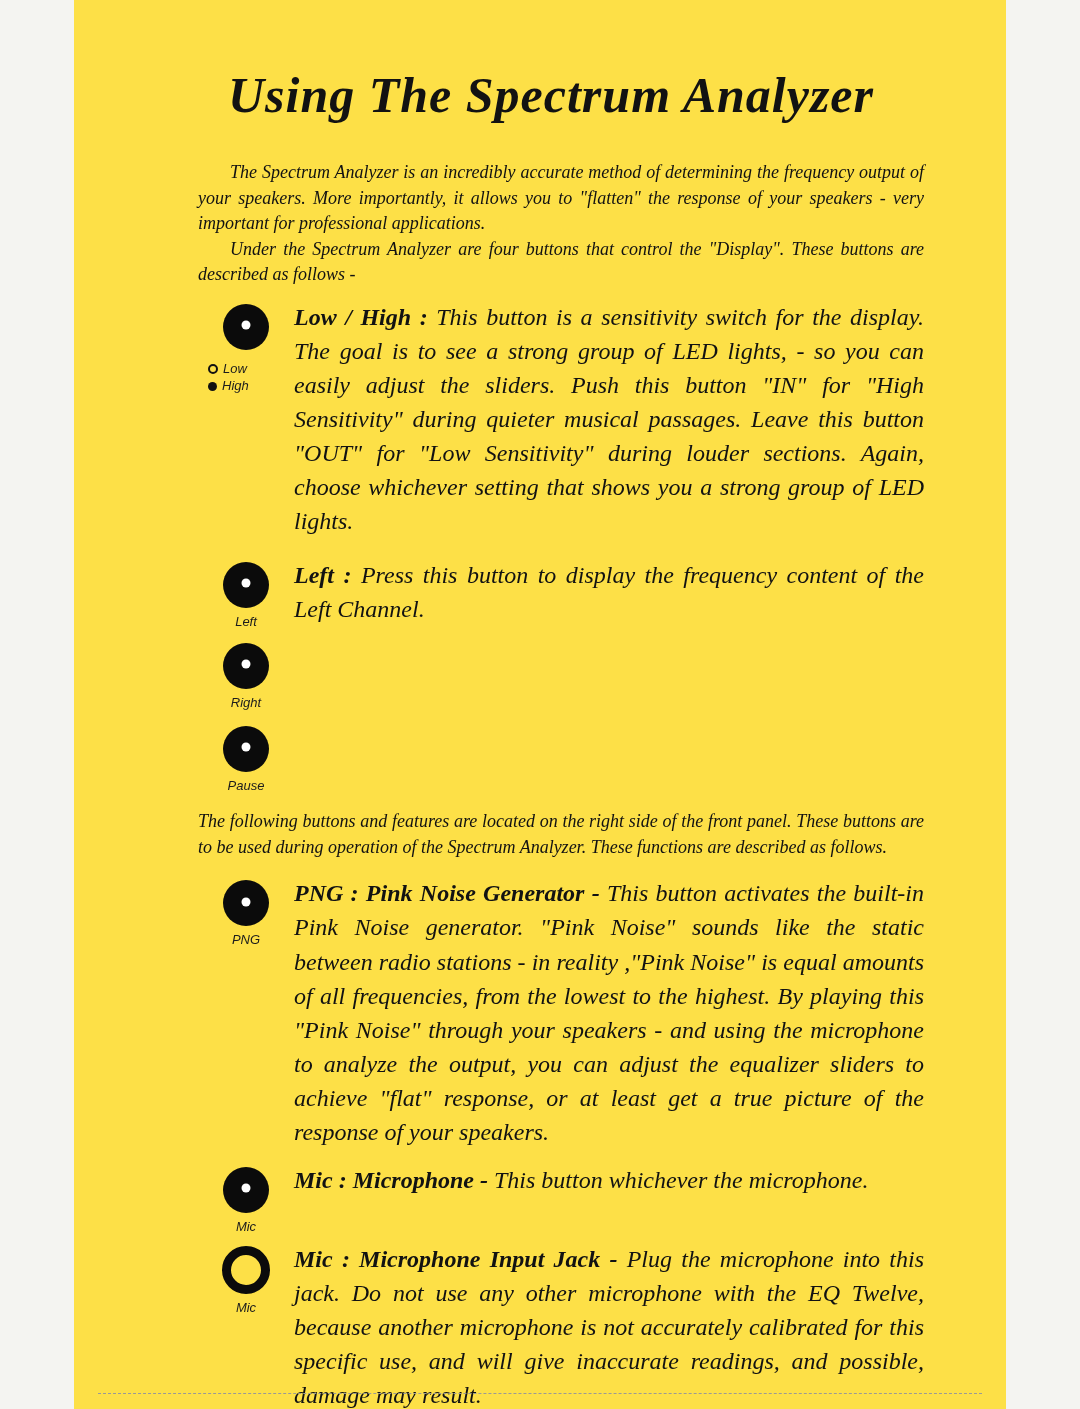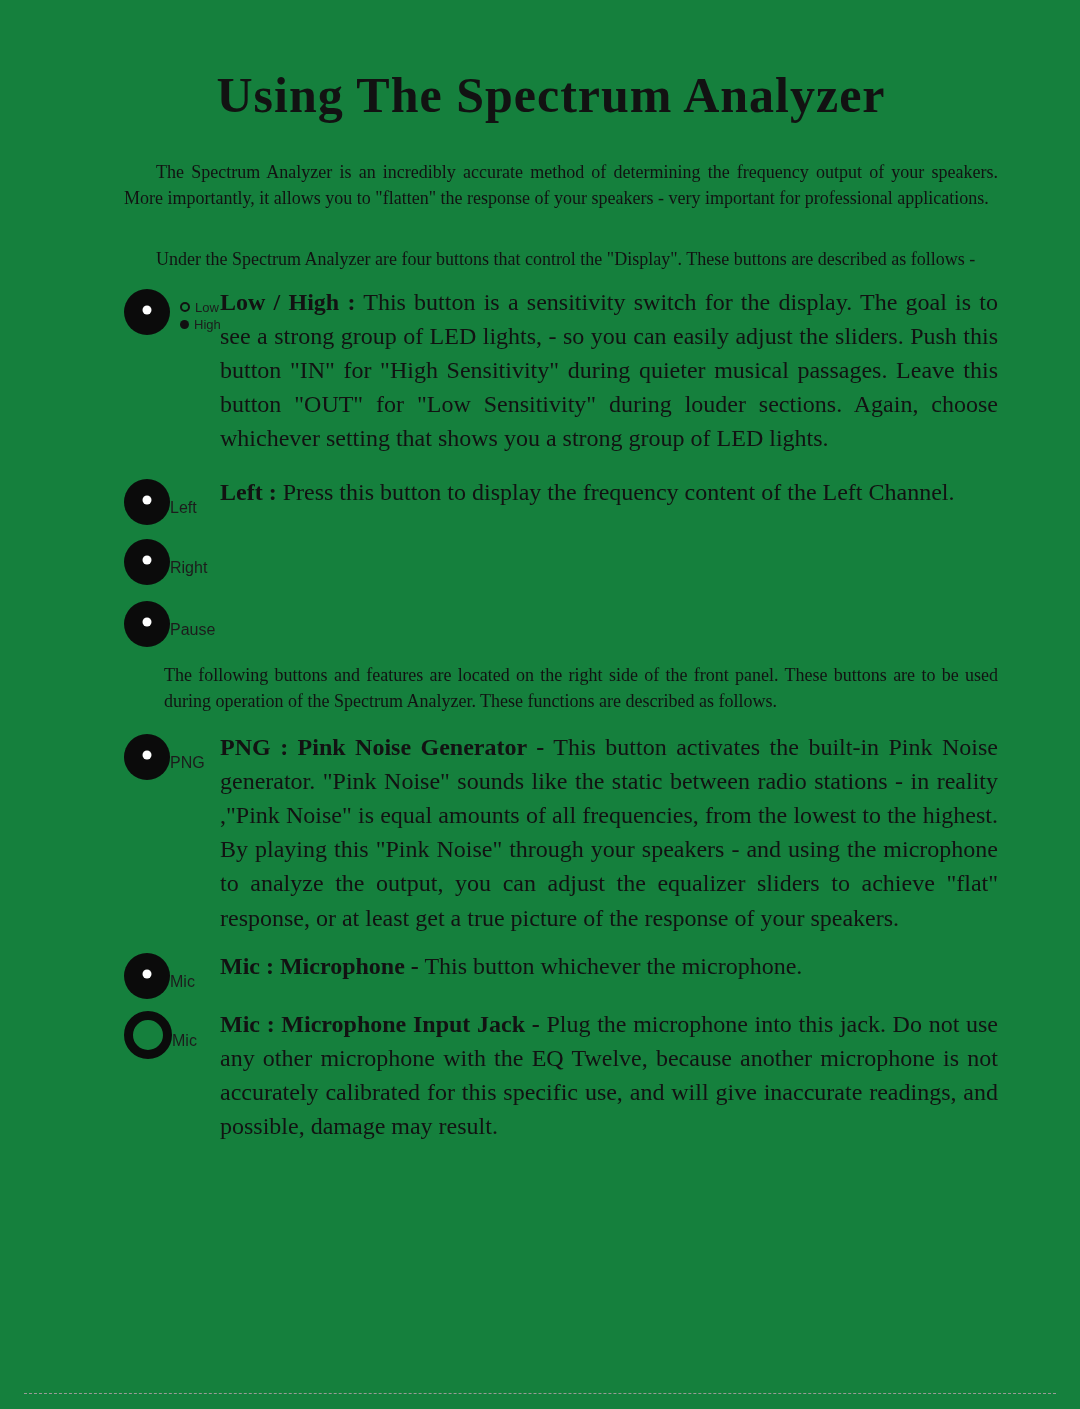--- a/index.html
+++ b/index.html
@@ -1,50 +1,51 @@
 <!DOCTYPE html>
 <html><head>
 <meta charset="utf-8">
 <style>
   * { margin: 0; padding: 0; box-sizing: border-box; }
   html, body { background: #f4f4f1; }
   .page {
-    width: 1080px;
+    width: 932px;
     height: 1409px;
     margin: 0 auto;
-    background: #15803d;
+    background: #fde047;
     position: relative;
     font-family: "Liberation Serif", serif;
     color: #121212;
     padding: 66px 82px 0 124px;
     overflow: hidden;
+    font-style: italic;
   }
   .title {
     font-size: 50px;
     font-weight: bold;
     text-align: center;
     letter-spacing: 1px;
     margin-bottom: 36px;
     margin-left: -20px;
   }
   p.body {
     font-size: 18px;
     line-height: 1.42;
     text-align: justify;
   }
-  p.indent { text-indent: 32px; margin-top: 36px; }
+  p.indent { text-indent: 32px; }
   .row {
     display: flex;
     align-items: flex-start;
   }
   .icon-col {
     flex: 0 0 96px;
     width: 96px;
     display: flex;
-    flex-direction: row;
+    flex-direction: column;
     align-items: center;
     padding-top: 6px;
   }
   .btn-icon {
     width: 46px;
     height: 46px;
     border-radius: 50%;
     background: #0b0b0b;
     position: relative;
     flex: 0 0 auto;
@@ -60,23 +61,23 @@
   .jack-icon {
     width: 48px;
     height: 48px;
     border-radius: 50%;
     border: 9px solid #0b0b0b;
     background: transparent;
     flex: 0 0 auto;
   }
   .caption {
     font-family: "Liberation Sans", sans-serif;
-    font-size: 16px;
+    font-size: 13px;
     color: #1c1c1c;
-    margin-top: 12px;
+    margin-top: 6px;
     text-align: left;
   }
   .legend {
     margin-top: 10px;
     align-self: flex-start;
     padding-left: 10px;
     font-family: "Liberation Sans", sans-serif;
     font-size: 13px;
     color: #1c1c1c;
   }
@@ -89,21 +90,21 @@
     font-size: 24px;
     line-height: 1.42;
     text-align: justify;
     padding-top: 2px;
   }
   .text-col b { font-weight: bold; }
   .mt-row1 { margin-top: 10px; }
   .mt-row2 { margin-top: 18px; }
   .mt-row3 { margin-top: 8px; }
   .mt-row4 { margin-top: 10px; }
-  .mt-mid  { margin-top: 16px; margin-left: 40px; }
+  .mt-mid  { margin-top: 16px; }
   .mt-row5 { margin-top: 14px; }
   .mt-row6 { margin-top: 12px; }
   .mt-row7 { margin-top: 6px; }
   .bottom-rule {
     position: absolute;
     left: 24px;
     right: 24px;
     bottom: 15px;
     border-top: 1px dashed #9a9a96;
   }

